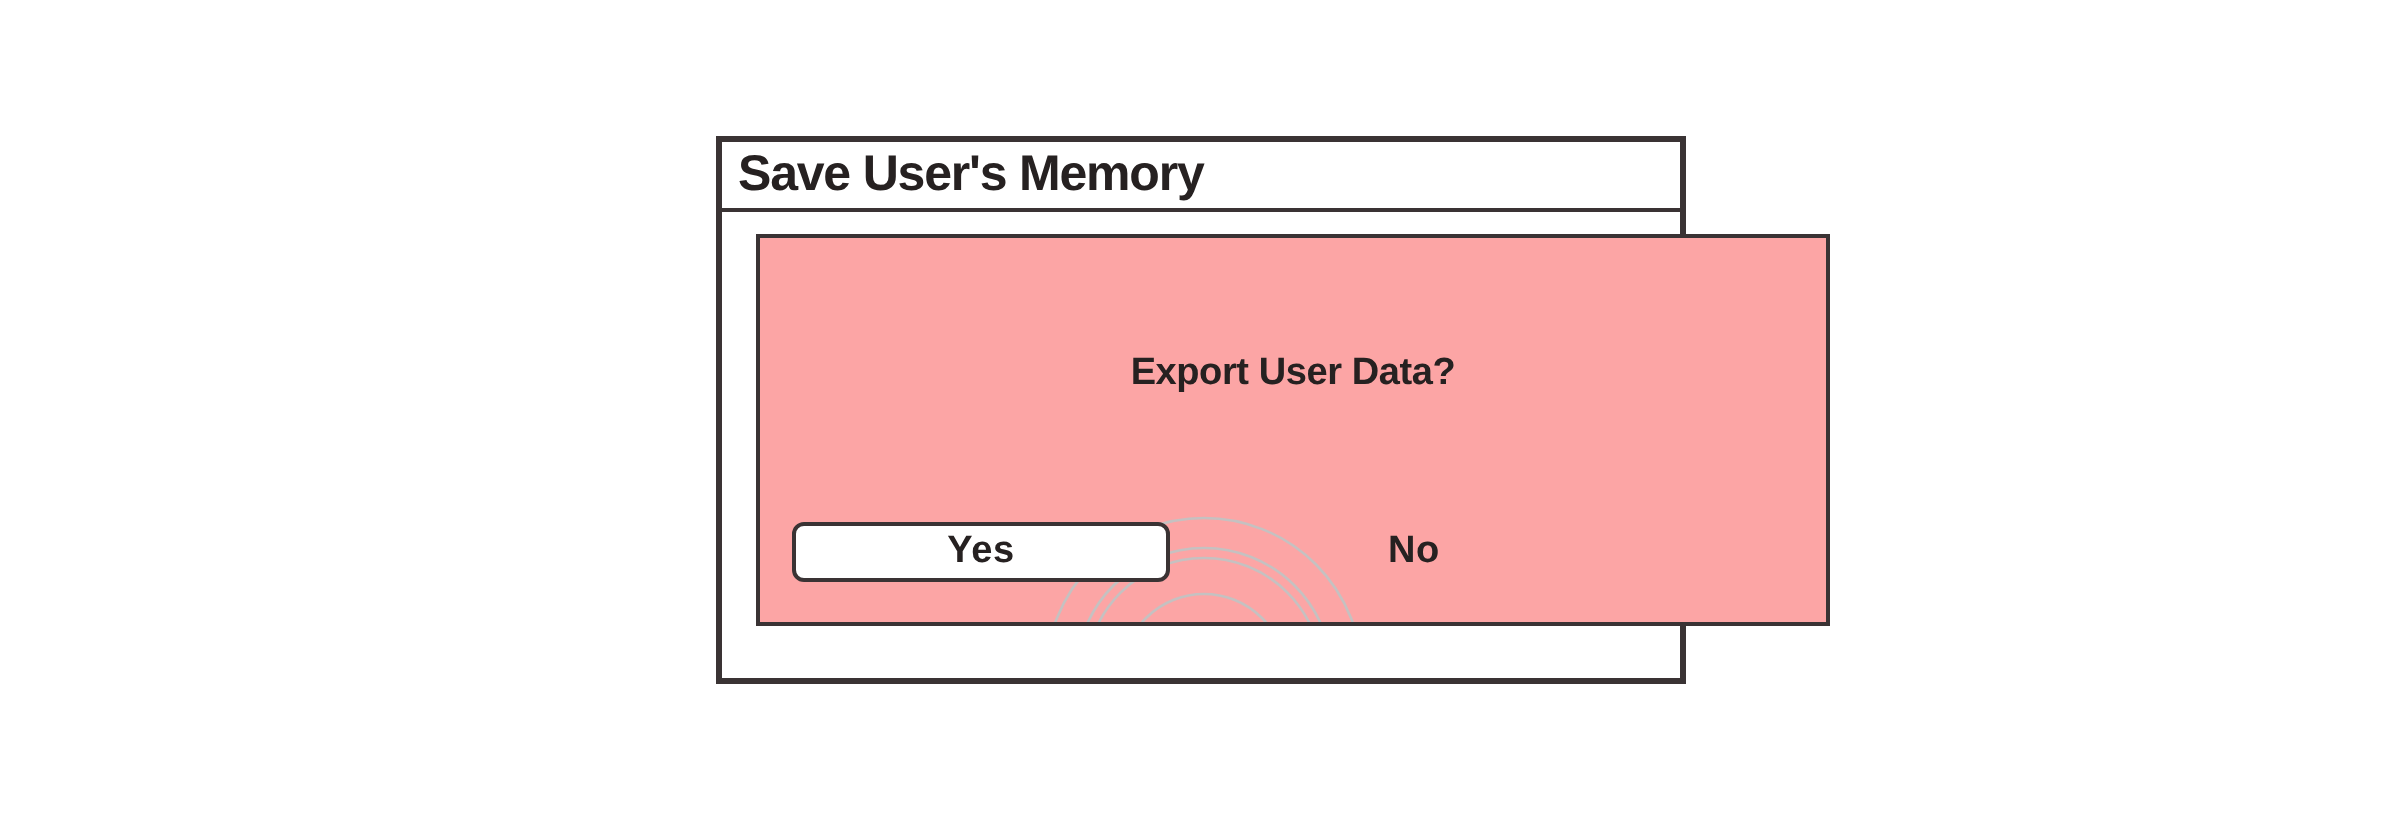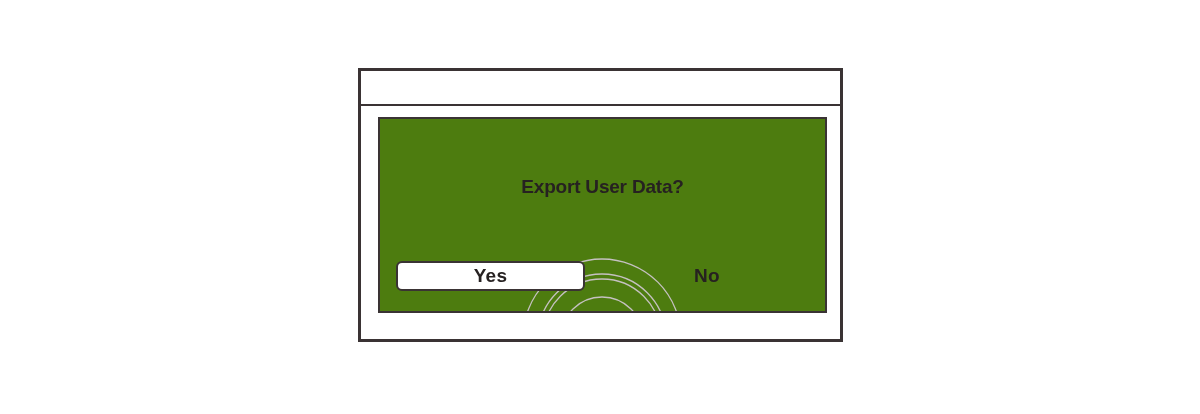--- a/index.html
+++ b/index.html
@@ -52,26 +52,26 @@
     font-weight: bold;
     letter-spacing: -0.4px;
     border-bottom: 3px solid #3a3334;
     cursor: pointer;
     background: transparent;
   }
   .panel {
     position: absolute;
     left: 17px;
     top: 46px;
-    width: 449px;
+    width: 537px;
     height: 196px;
     border: 2px solid #3a3334;
     box-sizing: border-box;
     overflow: hidden;
-    background: #4d7c0f;
+    background: #fca5a5;
   }
   .watermark {
     position: absolute;
     left: 0;
     top: 0;
     width: 445px;
     height: 192px;
     pointer-events: none;
   }
   .prompt {
@@ -109,20 +109,21 @@
     line-height: 30px;
     background: transparent;
   }
 </style>
 </head>
 <body>
 
 <div class="dialog">
 
   <div class="header">
+    <div class="title">Save User's Memory</div>
   </div>
 
   <div class="panel">
 
     <svg class="watermark" viewBox="0 0 445 192" xmlns="http://www.w3.org/2000/svg">
       <g fill="none" stroke="#c5c1c1" stroke-width="1.3">
         <circle cx="222" cy="219" r="79"></circle>
         <circle cx="222" cy="219" r="64"></circle>
         <circle cx="222" cy="219" r="59"></circle>
         <circle cx="222" cy="219" r="41"></circle>

